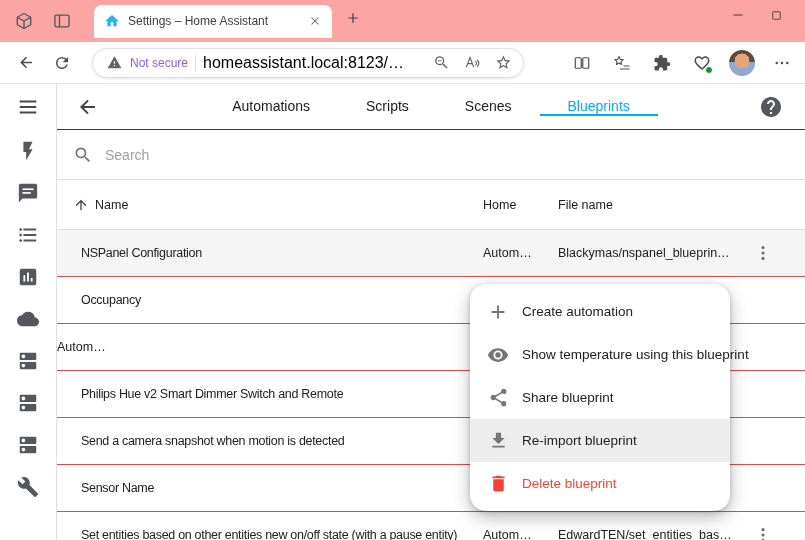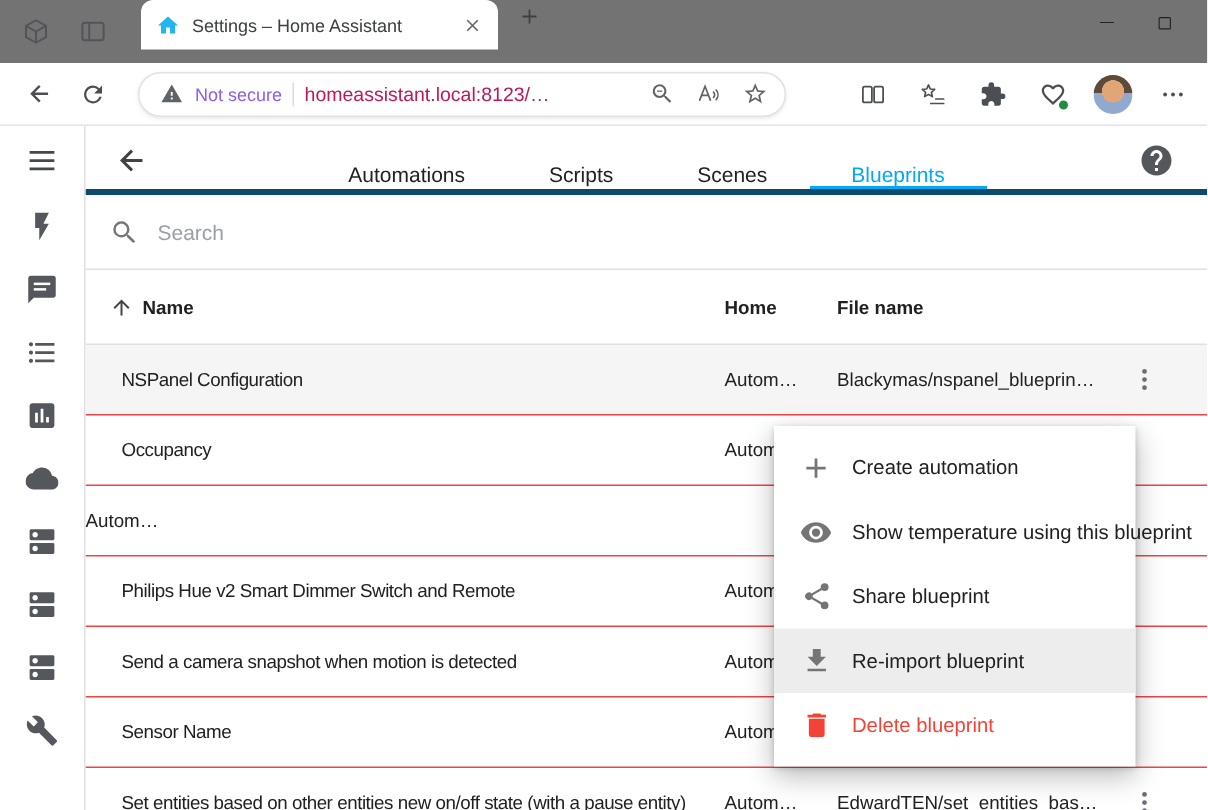--- a/index.html
+++ b/index.html
@@ -3,70 +3,70 @@
 <meta charset="utf-8">
 <style>
   *{box-sizing:border-box;margin:0;padding:0}
   html,body{width:805px;height:540px;overflow:hidden}
   body{font-family:"Liberation Sans","DejaVu Sans",sans-serif;background:#fff;color:#212121}
   .window{position:relative;width:805px;height:540px;overflow:hidden;background:#fff}
   button{background:none;border:none;cursor:pointer;color:inherit;font-family:inherit}
   svg{display:block}
 
   
-  .titlebar{height:42px;background:#737373;display:flex;align-items:flex-start;position:relative;overflow:hidden}
+  .titlebar{height:42px;background:#fca5a5;display:flex;align-items:center;position:relative;overflow:hidden}
   .tb-icons{display:flex;align-items:center;height:42px;padding:0 8px 0 12px;gap:14px;color:#51555a}
   .chrome-btn{width:24px;height:24px;display:flex;align-items:center;justify-content:center;color:#51555a}
   .tab{width:238px;height:33px;background:#fff;border-radius:8px 8px 0 0;display:flex;align-items:center;padding:0 6px 0 10px;gap:8px;margin-left:12px}
   .tab-title{flex:1;font-size:12px;color:#3c4043;white-space:nowrap;overflow:hidden;text-overflow:ellipsis}
   .tab-close,.newtab{width:22px;height:22px;display:flex;align-items:center;justify-content:center;border-radius:50%;color:#5f6368}
   .newtab{margin:0 0 6px 10px;color:#3c4043}
   .win-controls{position:absolute;right:-28px;top:0;display:flex}
   .win-btn{width:38px;height:30px;display:flex;align-items:center;justify-content:center;color:#202124}
 
   
   .navbar{height:42px;background:#fff;border-bottom:1px solid #e2e4e7;display:flex;align-items:center;padding:0 6px 0 8px}
   .nav-btn{width:36px;height:34px;display:flex;align-items:center;justify-content:center;border-radius:6px;color:#4b4f54}
   .addressbar{width:432px;height:30px;border-radius:15px;background:#fff;border:1px solid #e0e2e6;box-shadow:0 1px 3px rgba(0,0,0,.10);display:flex;align-items:center;padding:0 8px 0 12px;gap:7px;margin-left:12px}
   .sec-label{font-size:12px;color:#8b5cf6;white-space:nowrap}
   .ab-div{width:1px;height:16px;background:#dadce0}
-  .url{flex:1;font-size:13px;color:#be185d;white-space:nowrap;overflow:hidden}
+  .url{flex:1;font-size:16px;color:#000000;white-space:nowrap;overflow:hidden}
   .ab-btn{width:24px;height:24px;display:flex;align-items:center;justify-content:center;color:#5f6368}
   .toolbar-right{margin-left:auto;display:flex;align-items:center;gap:6px}
   .tr-btn{width:34px;height:34px;display:flex;align-items:center;justify-content:center;border-radius:6px;color:#4b4f54;position:relative}
   .status-dot{position:absolute;right:6px;bottom:6px;width:8px;height:8px;border-radius:50%;background:#1e8e3e;border:1.5px solid #fff}
   .avatar{width:26px;height:26px;border-radius:50%;background:
     radial-gradient(circle at 50% 42%, #e0a678 0 37%, rgba(0,0,0,0) 38%),
     linear-gradient(180deg,#5d4a38 0 46%, #8fa9cf 46%);}
 
   
   .app{display:flex;height:456px;position:relative;background:#fff}
   .sidebar{width:57px;flex:0 0 57px;border-right:1px solid #e0e0e0;display:flex;flex-direction:column;align-items:center}
   .sb-menu{height:46px;width:100%;display:flex;align-items:center;justify-content:center;color:#44474c}
   .sb-item{height:42px;width:100%;display:flex;align-items:center;justify-content:center;color:#54575c}
   .main{flex:1;display:flex;flex-direction:column;overflow:hidden}
-  .ha-header{height:46px;border-bottom:4px solid #0c4a6e;display:flex;align-items:flex-end;position:relative;flex:0 0 46px}
+  .ha-header{height:46px;border-bottom:1px solid #0c4a6e;display:flex;align-items:center;position:relative;flex:0 0 46px}
   .ha-back{position:absolute;left:19px;top:11px;color:#424242}
   .ha-tabs{flex:1;display:flex;justify-content:center}
   .ha-tab{display:flex;align-items:center;padding:0 28px;font-size:14px;color:#212121;border-bottom:2px solid transparent}
   .ha-tab.active{color:#03a9f4;border-bottom-color:#03a9f4}
   .ha-help{position:absolute;right:22px;top:11px;color:#54575c}
   .search-row{height:50px;flex:0 0 50px;display:flex;align-items:center;padding:0 16px;gap:12px;border-bottom:1px solid #e0e0e0}
   .search-text{font-size:14px;color:#9aa0a6}
-  .thead{height:50px;flex:0 0 50px;display:flex;align-items:center;border-bottom:1px solid #e0e0e0;font-size:12.5px;font-weight:bold;color:#212121}
+  .thead{height:50px;flex:0 0 50px;display:flex;align-items:center;border-bottom:1px solid #e0e0e0;font-size:12.5px;font-weight:normal;color:#212121}
   .h-name{flex:0 0 426px;display:flex;align-items:center;gap:6px;padding-left:16px}
   .c-type{flex:0 0 75px}
   .c-file{flex:1;overflow:hidden;white-space:nowrap}
   .trow{height:47px;flex:0 0 47px;display:flex;align-items:center;border-bottom:1px solid #ef4444;font-size:12.5px;color:#212121}
   .trow.sel{background:#f5f5f5}
   .c-name{flex:0 0 426px;padding-left:24px;white-space:nowrap;overflow:hidden;letter-spacing:-0.3px}
   .row-dots{flex:0 0 44px;margin-right:20px;display:flex;align-items:center;justify-content:center;color:#6b6f74}
 
   
-  .ctx-menu{position:absolute;left:516px;top:200px;width:241px;padding:6px 0;background:#fff;border-radius:0;
+  .ctx-menu{position:absolute;left:470px;top:200px;width:260px;padding:6px 0;background:#fff;border-radius:16px;
     box-shadow:0 6px 18px rgba(0,0,0,.28),0 1px 4px rgba(0,0,0,.18);z-index:20}
   .ctx-item{height:43px;display:flex;align-items:center;padding:0 10px 0 16px;gap:12px;font-size:13.5px;color:#212121;white-space:nowrap}
   .ctx-item.hovered{background:#ededed}
   .ctx-item.danger{color:#f44336}
   .ctx-icon{width:24px;height:24px;flex:0 0 24px;display:flex;align-items:center;justify-content:center;color:#757575}
   .danger .ctx-icon{color:#f44336}
 </style>
 </head>
 <body>
 

